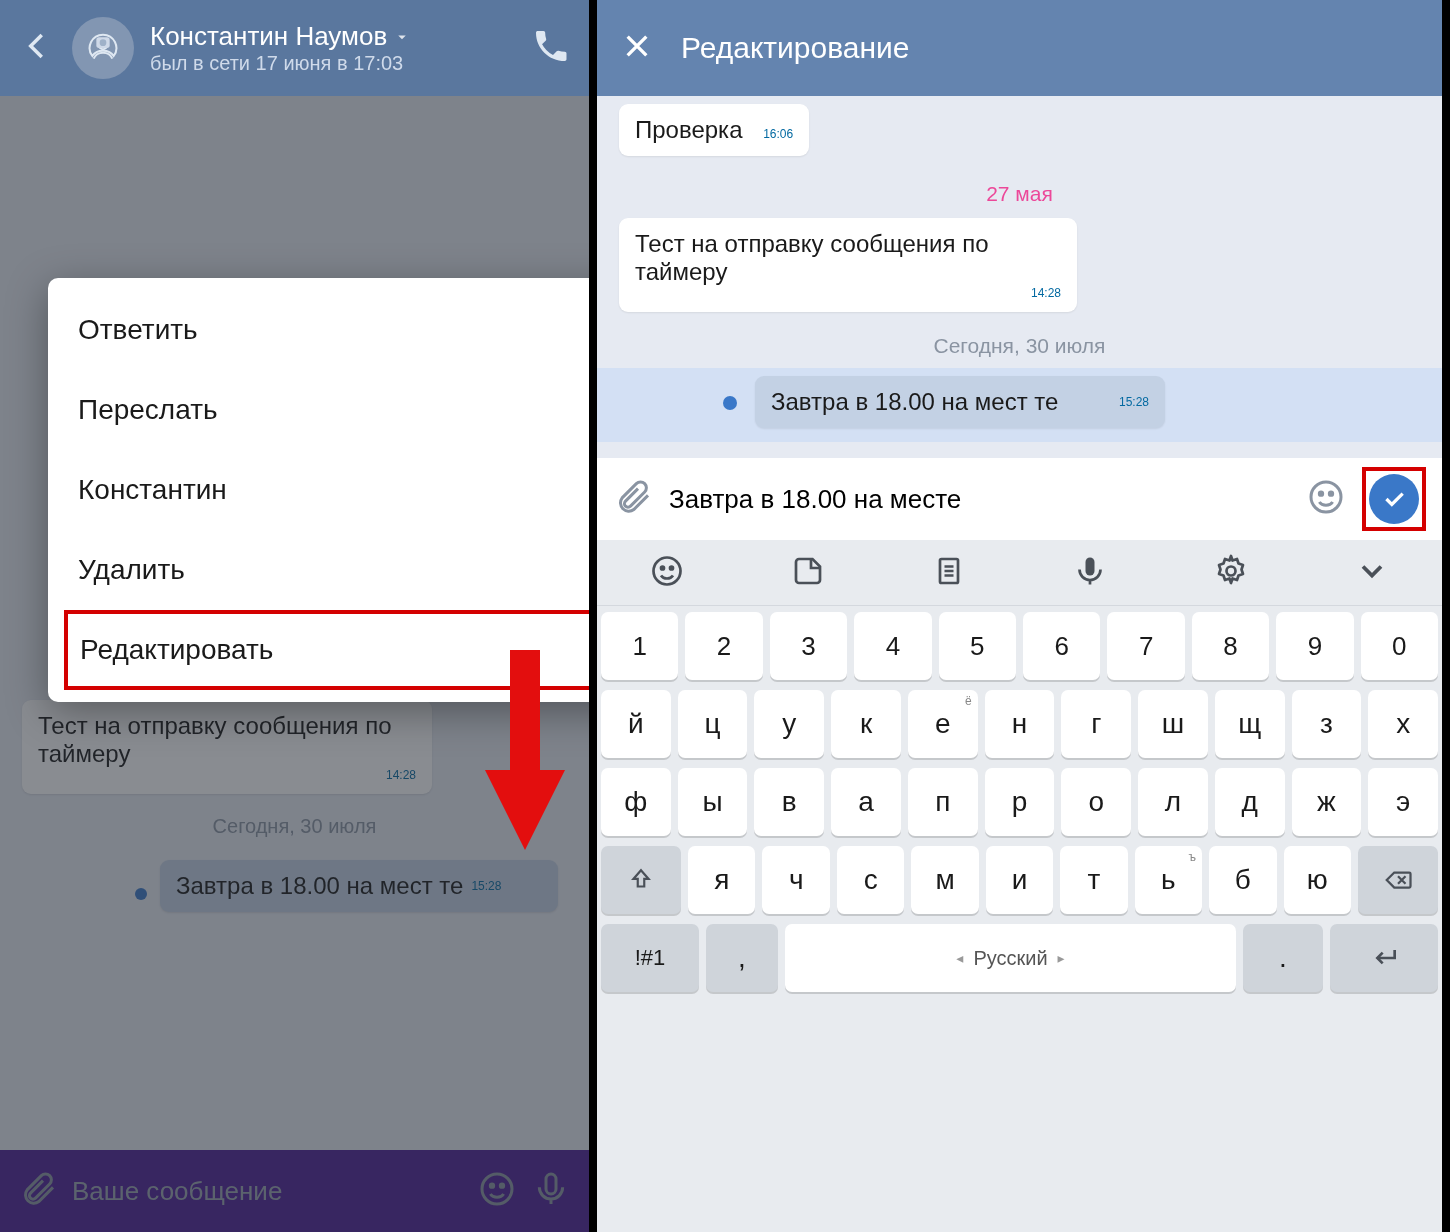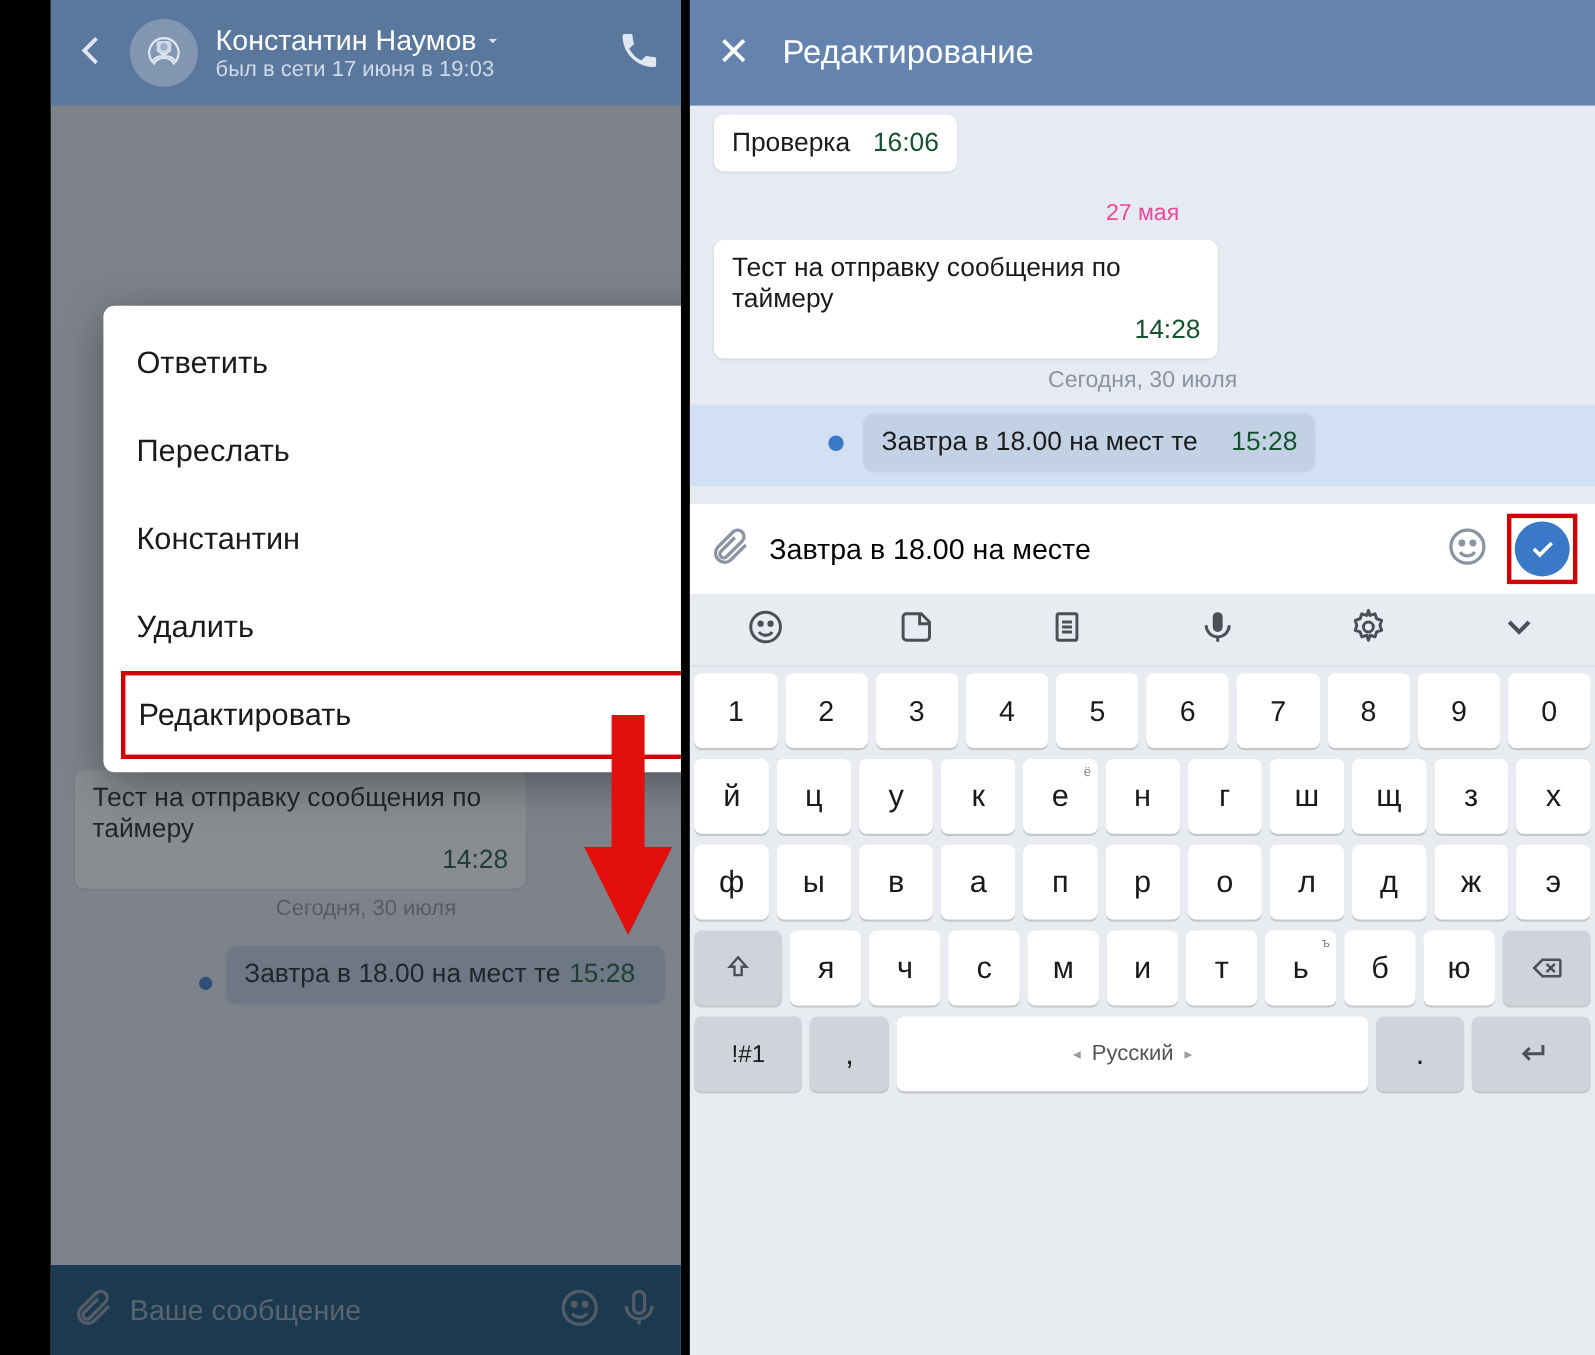--- a/index.html
+++ b/index.html
@@ -1,46 +1,46 @@
 <!DOCTYPE html>
 <html><head>
 <meta charset="utf-8">
 <style>
   * { box-sizing: border-box; margin: 0; padding: 0; }
   body { font-family: -apple-system, Helvetica, Arial, sans-serif; background: #000; width: 1450px; height: 1232px; display: flex; }
   .pane { position: relative; height: 1232px; overflow: hidden; }
-  .pane-left { width: 597px; border-right: 8px solid #000; margin-left: 46px; }
+  .pane-left { width: 597px; border-right: 8px solid #000; }
   .pane-right { width: 845px; }
 
   
   .left-bg { position: absolute; inset: 0; background: #e6eaf2; }
   .left-dim { position: absolute; inset: 0; background: rgba(40,45,55,0.55); }
   .header { position: absolute; top: 0; left: 0; right: 0; height: 96px; background: #5a779e; display: flex; align-items: center; padding: 0 18px; gap: 16px; z-index: 2; }
   .back-icon { width: 38px; height: 38px; color: #dfe8f2; }
   .avatar { width: 62px; height: 62px; border-radius: 50%; background: #8296b2; display: flex; align-items: center; justify-content: center; }
   .avatar svg { width: 32px; height: 32px; }
   .header-txt { flex: 1; color: #fff; }
   .h-name { font-size: 26px; font-weight: 500; display: flex; align-items: center; gap: 6px; }
   .h-name svg { width: 18px; height: 18px; opacity: .8; }
   .h-status { font-size: 20px; color: #cfdaea; }
   .phone { width: 40px; height: 40px; color: #dfe8f2; }
 
   .msg-bubble-left { position: absolute; background: #fff; border-radius: 9px; padding: 12px 16px; font-size: 24px; color: #1a1a1a; box-shadow: 0 1px 2px rgba(0,0,0,.1); }
-  .msg-time { color: #14532d; font-size: 24px; }
+  .msg-time { color: #0369a1; font-size: 12px; }
   .date-sep { position: absolute; left: 0; right: 0; text-align: center; color: #8a94a2; font-size: 20px; }
 
   
   .lb-msg1 { left: 22px; top: 700px; width: 410px; }
   .lb-msg1 .msg-time { float: right; margin-top: 28px; }
   .lb-sep { top: 815px; }
   .lb-msg2 { left: 160px; top: 860px; width: 398px; background: #c3d1e4; }
   .lb-msg2 .inner { display: flex; align-items: center; gap: 8px; }
   .dot-blue { width: 12px; height: 12px; border-radius: 50%; background: #3a78c8; position: absolute; left: 135px; top: 888px; }
 
-  .input-bar-left { position: absolute; left: 0; right: 0; bottom: 0; height: 82px; background: #0c4a6e; display: flex; align-items: center; padding: 0 18px; gap: 14px; }
+  .input-bar-left { position: absolute; left: 0; right: 0; bottom: 0; height: 82px; background: #4c1d95; display: flex; align-items: center; padding: 0 18px; gap: 14px; }
   .placeholder { flex: 1; font-size: 26px; color: #9aa4b0; }
   .ib-icon { width: 40px; height: 40px; color: #8a94a2; }
 
   
   .popup { position: absolute; left: 48px; top: 278px; width: 594px; background: #fff; border-radius: 10px; z-index: 5; box-shadow: 0 10px 40px rgba(0,0,0,.35); padding: 12px 0; }
   .popup-item { padding: 24px 30px; font-size: 28px; color: #1a1a1a; }
   .popup-item.hl { border: 4px solid #d40000; margin: 0 16px; padding: 20px 12px; }
 
   .red-arrow { position: absolute; left: 485px; top: 650px; z-index: 6; }
 
@@ -111,21 +111,21 @@
           <circle cx="12" cy="8" r="2.5" fill="#9fb1c8"></circle>
         </svg>
     </div>
     <div class="header-txt">
       <div class="h-name">
         <span>Константин Наумов</span>
         <svg viewBox="0 0 24 24" fill="currentColor">
             <path d="M7 10l5 5 5-5z"></path>
           </svg>
       </div>
-      <div class="h-status">был в сети 17 июня в 19:03</div>
+      <div class="h-status">был в сети 17 июня в 17:03</div>
     </div>
     <div>
       <svg class="phone" viewBox="0 0 24 24" fill="currentColor">
           <path d="M6.6 10.8a15 15 0 006.6 6.6l2.2-2.2c.3-.3.7-.4 1.1-.3 1.2.4 2.5.6 3.8.6.6 0 1 .5 1 1V20c0 .6-.5 1-1 1C10.6 21 3 13.4 3 4c0-.6.5-1 1-1h3.5c.6 0 1 .5 1 1 0 1.3.2 2.6.6 3.8.1.4 0 .8-.3 1.1l-2.2 2z"></path>
         </svg>
     </div>
   </div>
 
   <div class="msg-bubble-left lb-msg1">
     <span>Тест на отправку сообщения по таймеру</span>

